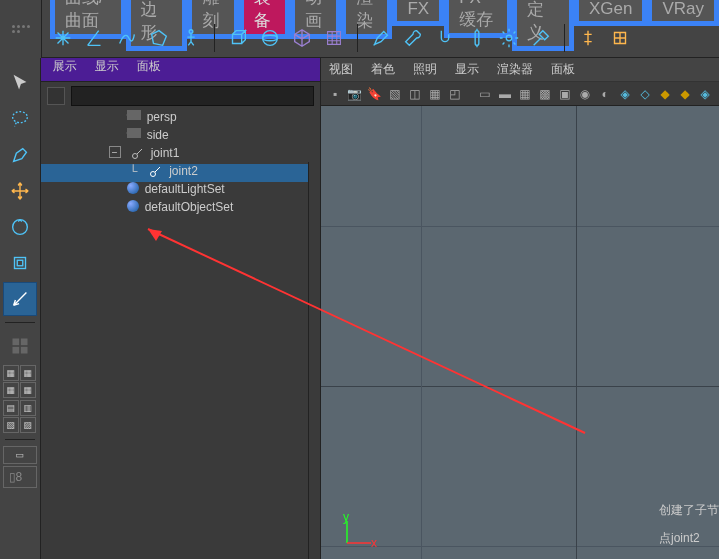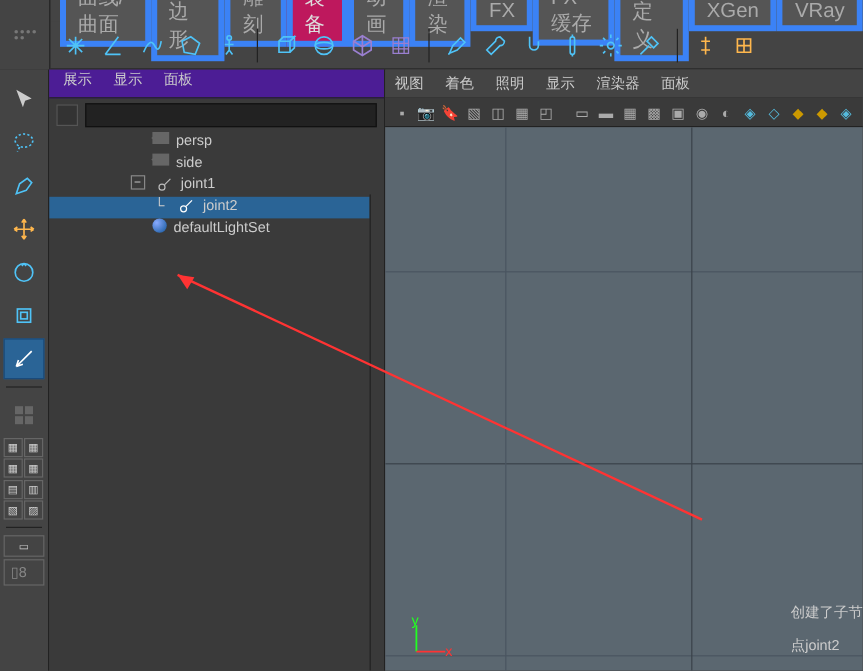--- a/index.html
+++ b/index.html
@@ -275,20 +275,24 @@
         <div class="jicon"><svg viewBox="0 0 14 14" stroke="#fff" fill="none">
               <circle cx="4" cy="10" r="2.5"></circle>
               <path d="M6 8l5-5"></path>
             </svg></div>
         <span>joint2</span>
       </div>
       <div class="tree-item set">
           <div class="ball"></div>
           <span>defaultLightSet</span>
         </div>
+      <div class="tree-item set">
+          <div class="ball"></div>
+          <span>defaultObjectSet</span>
+        </div>
       <div class="scrollbar-stub"></div>
     </div>
   </div>
 
   <div class="viewport-panel">
     <div class="vp-header">
       <span>视图</span>
       <span>着色</span>
       <span>照明</span>
       <span>显示</span>

